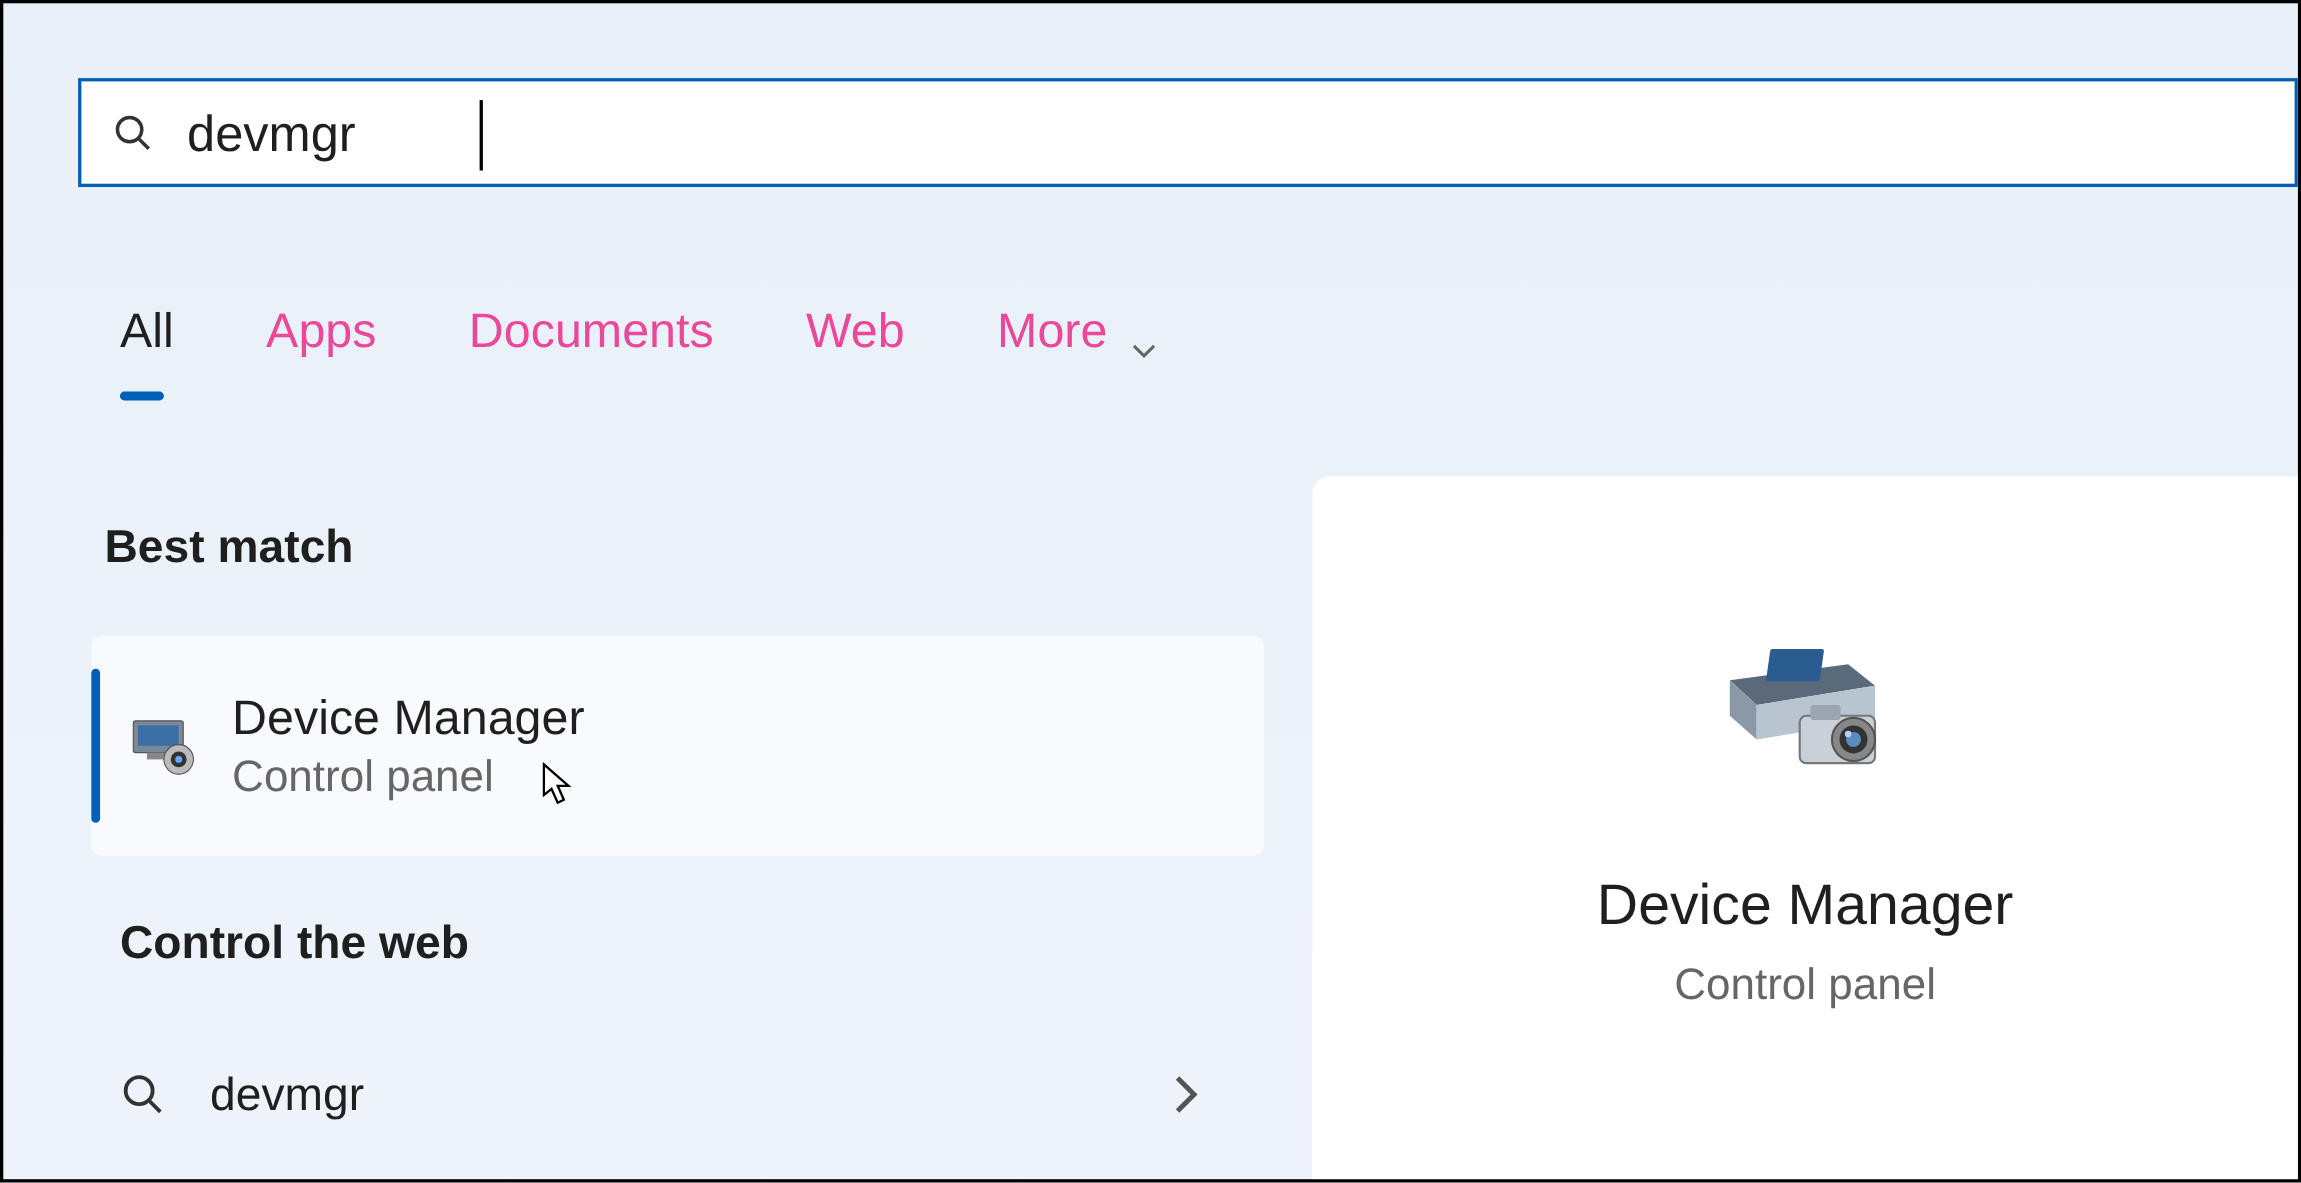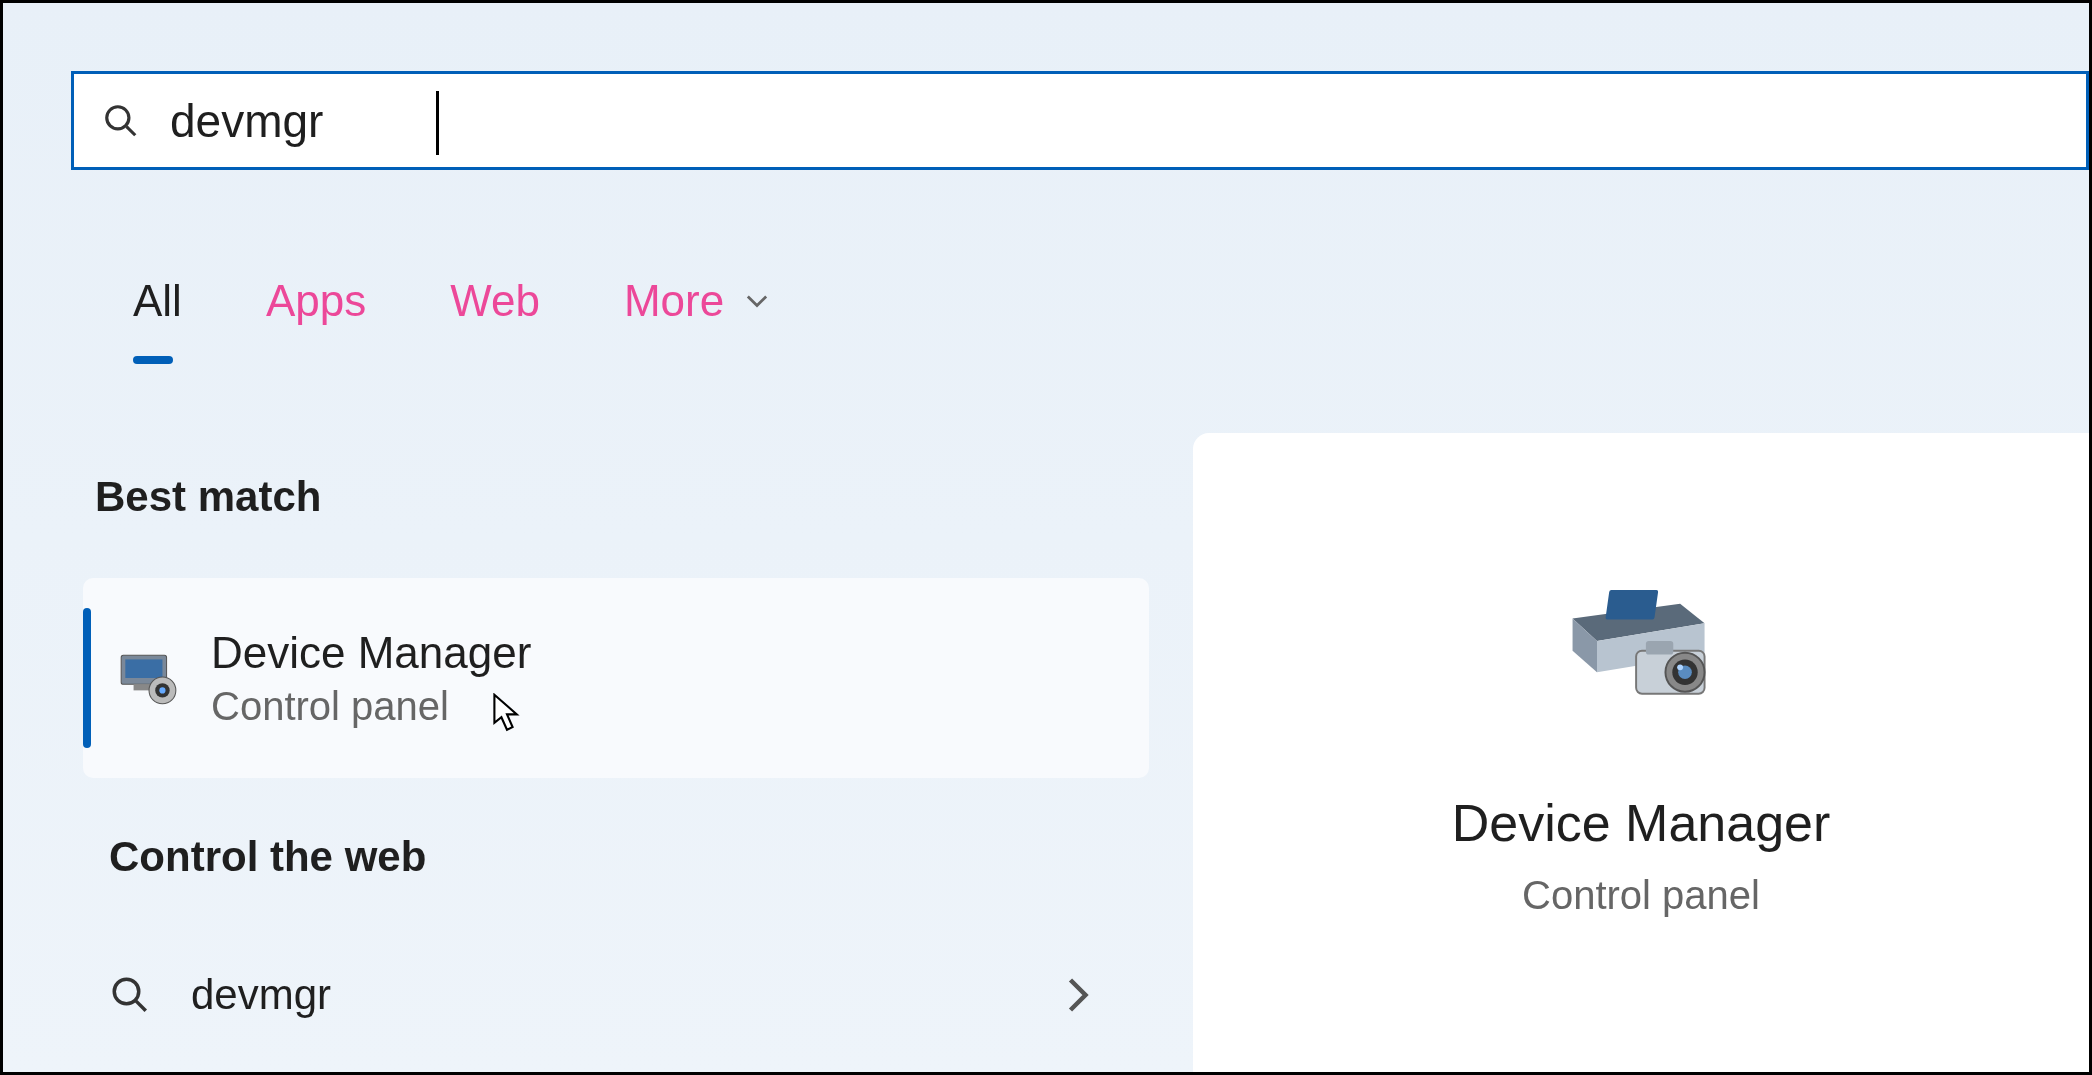--- a/index.html
+++ b/index.html
@@ -52,21 +52,20 @@
       left: 362px;
       top: 17px;
     }
     .tabs {
       position: absolute;
       top: 273px;
       left: 106px;
       display: flex;
       gap: 84px;
       align-items: baseline;
-      margin-left: 24px;
     }
     .tab {
       font-size: 44px;
       color: #ec4899;
       cursor: pointer;
       position: relative;
       padding-bottom: 24px;
     }
     .tab.active {
       color: #1f1f1f;
@@ -76,21 +75,21 @@
       position: absolute;
       bottom: -14px;
       left: 0;
       width: 40px;
       height: 8px;
       background: #005fb8;
       border-radius: 4px;
     }
     .tab-more {
       display: inline-flex;
-      align-items: center;
+      align-items: flex-end;
       gap: 22px;
     }
     .chevron-down {
       width: 22px;
       height: 14px;
     }
     .section-heading {
       font-size: 42px;
       font-weight: 600;
       color: #1f1f1f;
@@ -231,20 +230,21 @@
     <circle cx="10" cy="10" r="7"></circle>
     <line x1="15.5" y1="15.5" x2="21" y2="21"></line>
   </svg>
   <input class="search-input" type="text" value="devmgr" style="">
   <div class="search-caret"></div>
 </div>
 
 <div class="tabs">
   <div class="tab active">All</div>
   <div class="tab">Apps</div>
+  <div class="tab">Documents</div>
   <div class="tab">Web</div>
   <div class="tab tab-more">
     <span>More</span>
     <svg class="chevron-down" viewBox="0 0 24 14" fill="none" stroke="#666" stroke-width="3">
       <polyline points="2,2 12,12 22,2"></polyline>
     </svg>
   </div>
 </div>
 
 <div class="section-heading best-match-heading">Best match</div>

